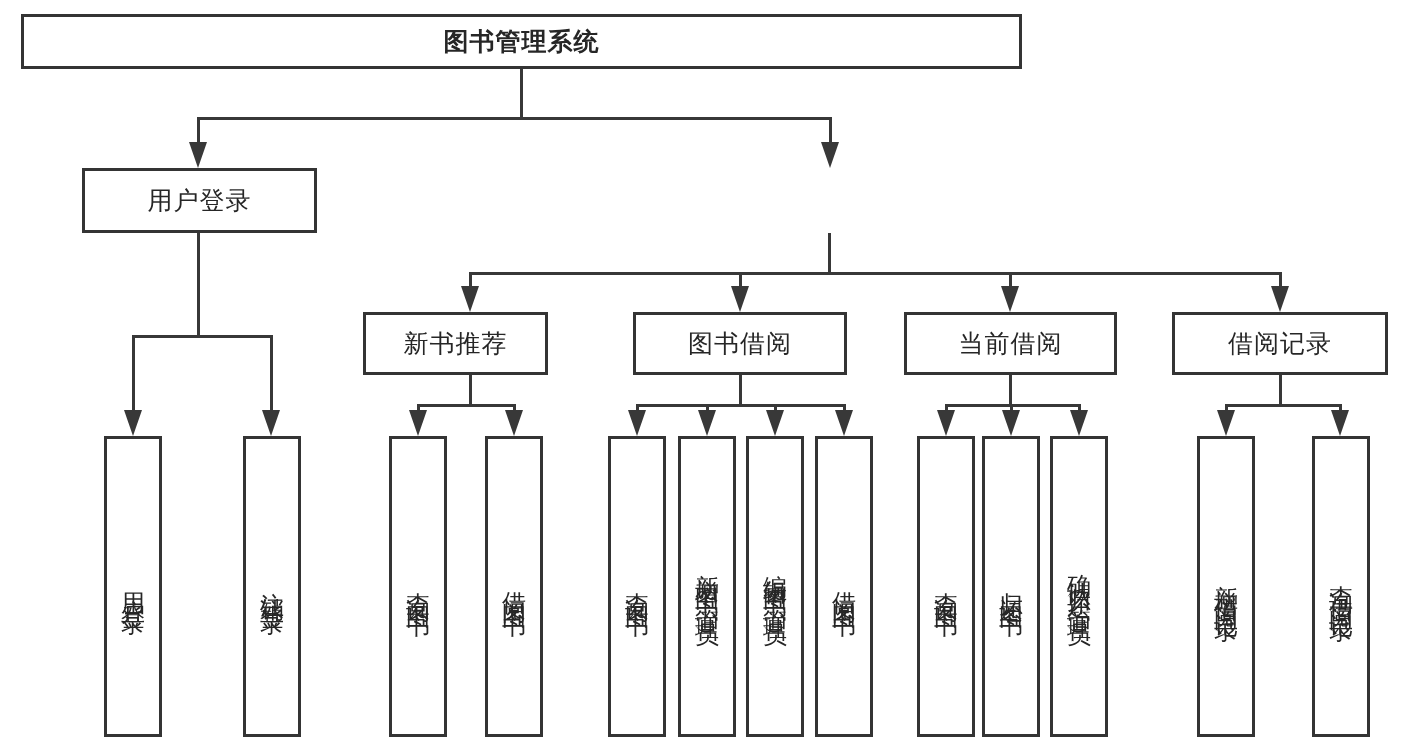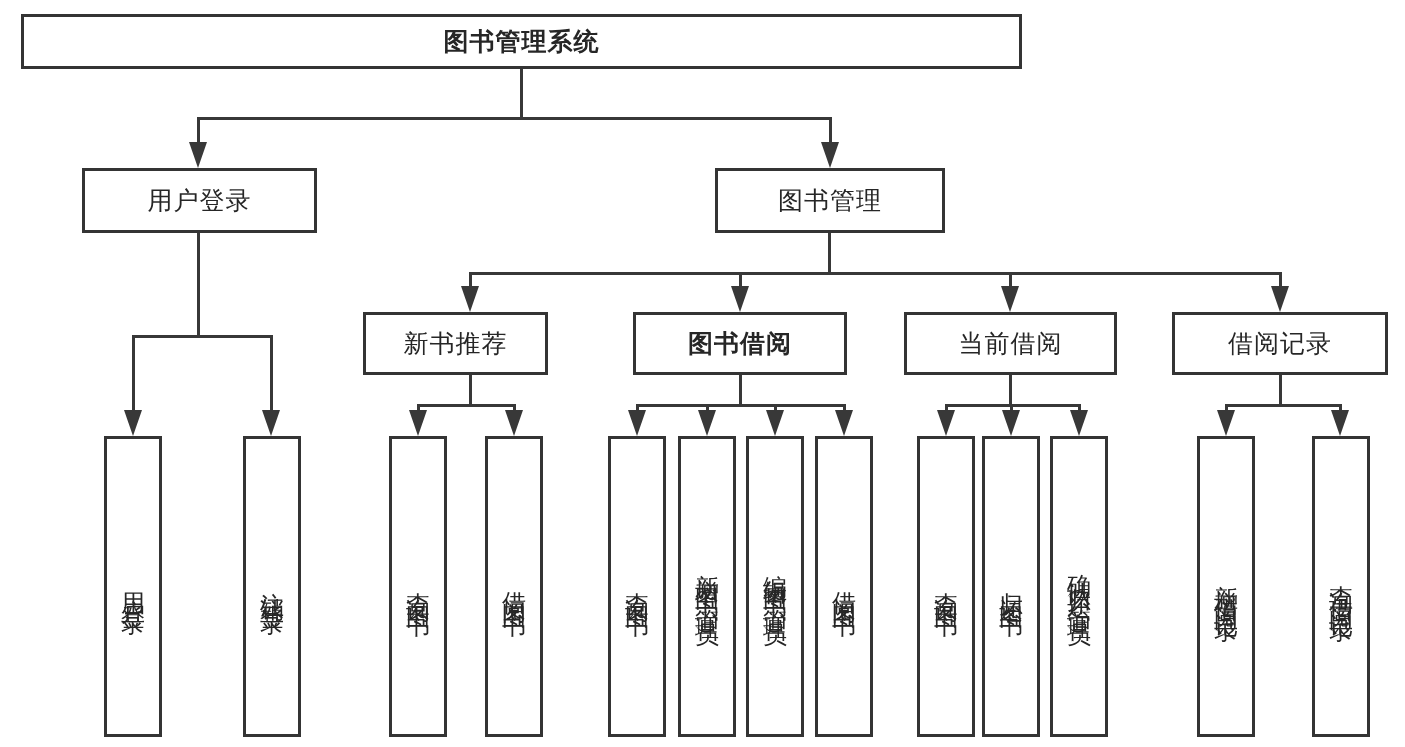--- a/index.html
+++ b/index.html
@@ -69,23 +69,20 @@
   <i class="vl" style="left:520px;top:69px;height:51px;"></i>
   <i class="hl" style="left:197px;top:117px;width:635px;"></i>
   <i class="vl" style="left:197px;top:117px;height:28px;"></i>
   <i class="ar" style="left:189px;top:142px;"></i>
   <i class="vl" style="left:829px;top:117px;height:28px;"></i>
   <i class="ar" style="left:821px;top:142px;"></i>
 
   <div class="box hbox" style="left:82px;top:168px;width:235px;height:65px;">
     <span class="label">用户登录</span>
   </div>
-  <div class="box hbox" style="left:715px;top:168px;width:230px;height:65px;">
-    <span class="label">图书管理</span>
-  </div>
 
   <i class="vl" style="left:197px;top:233px;height:104px;"></i>
   <i class="hl" style="left:132px;top:335px;width:141px;"></i>
   <i class="vl" style="left:132px;top:335px;height:78px;"></i>
   <i class="ar" style="left:124px;top:410px;"></i>
   <i class="vl" style="left:270px;top:335px;height:78px;"></i>
   <i class="ar" style="left:262px;top:410px;"></i>
 
   <i class="vl" style="left:828px;top:233px;height:42px;"></i>
   <i class="hl" style="left:469px;top:272px;width:812px;"></i>
@@ -94,21 +91,21 @@
   <i class="vl" style="left:739px;top:272px;height:17px;"></i>
   <i class="ar" style="left:731px;top:286px;"></i>
   <i class="vl" style="left:1009px;top:272px;height:17px;"></i>
   <i class="ar" style="left:1001px;top:286px;"></i>
   <i class="vl" style="left:1279px;top:272px;height:17px;"></i>
   <i class="ar" style="left:1271px;top:286px;"></i>
 
   <div class="box hbox" style="left:363px;top:312px;width:185px;height:63px;">
     <span class="label">新书推荐</span>
   </div>
-  <div class="box hbox" style="left:633px;top:312px;width:214px;height:63px;font-weight:bold;">
+  <div class="box hbox" style="left:633px;top:312px;width:214px;height:63px;">
     <span class="label">图书借阅</span>
   </div>
   <div class="box hbox" style="left:904px;top:312px;width:213px;height:63px;">
     <span class="label">当前借阅</span>
   </div>
   <div class="box hbox" style="left:1172px;top:312px;width:216px;height:63px;">
     <span class="label">借阅记录</span>
   </div>
 
   <i class="vl" style="left:469px;top:375px;height:32px;"></i>

